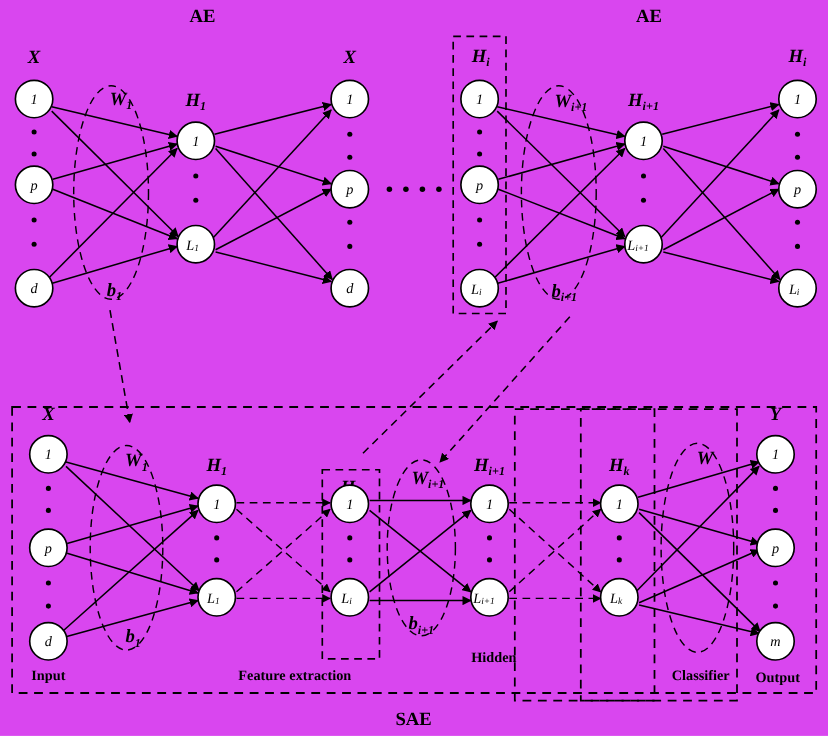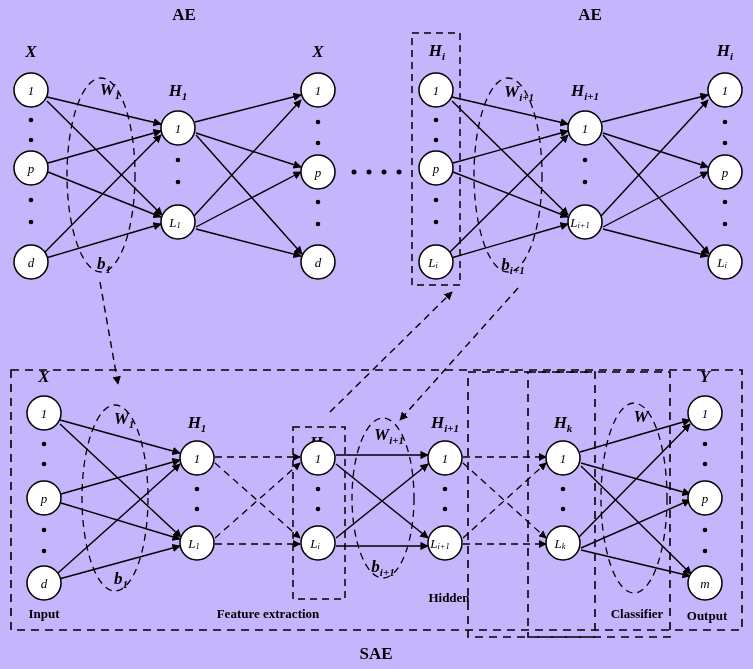--- a/index.html
+++ b/index.html
@@ -1,17 +1,17 @@
 <!DOCTYPE html>
 <html><head>
 <meta charset="utf-8">
 <style>
   html,body{margin:0;padding:0;background:#ffffff;}
   body{width:753px;height:669px;font-family:"Liberation Serif",serif;}
-  #stage{position:relative;width:753px;height:669px;overflow:hidden;background:#c4b5fd;}
+  #stage{position:relative;width:753px;height:669px;overflow:hidden;background:#d946ef;}
   svg#canvas{position:absolute;left:0;top:0;width:753px;height:669px;}
   .node-txt{font-family:"Liberation Serif",serif;font-style:italic;font-size:13px;fill:#000;text-anchor:middle;dominant-baseline:central;}
   .node-sub{font-size:8.5px;}
   .hdr-i{font-family:"Liberation Serif",serif;font-weight:bold;font-style:italic;font-size:17px;fill:#000;text-anchor:middle;}
   .hdr-sub{font-size:11px;font-style:italic;font-weight:bold;}
   .sec{font-family:"Liberation Serif",serif;font-weight:bold;font-size:13px;fill:#000;text-anchor:middle;}
   .ae-title{font-family:"Liberation Serif",serif;font-weight:bold;font-size:17px;fill:#000;text-anchor:middle;}
 </style>
 </head>
 <body>

